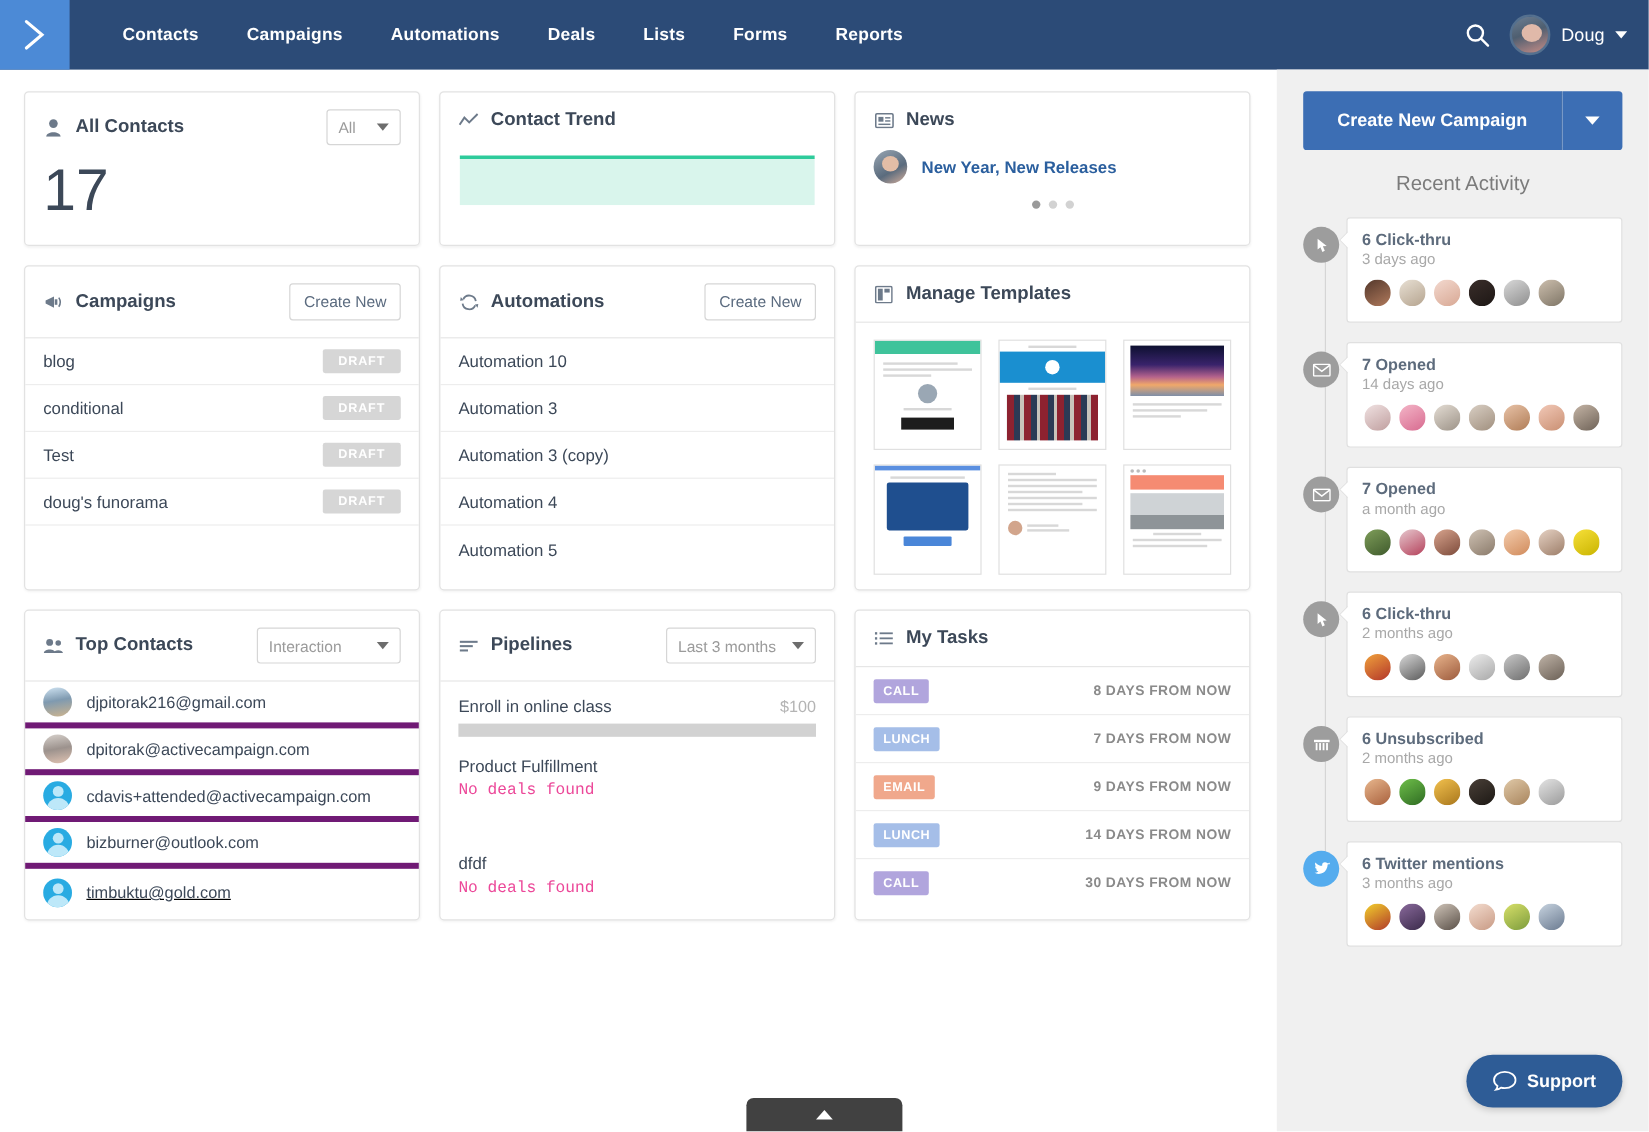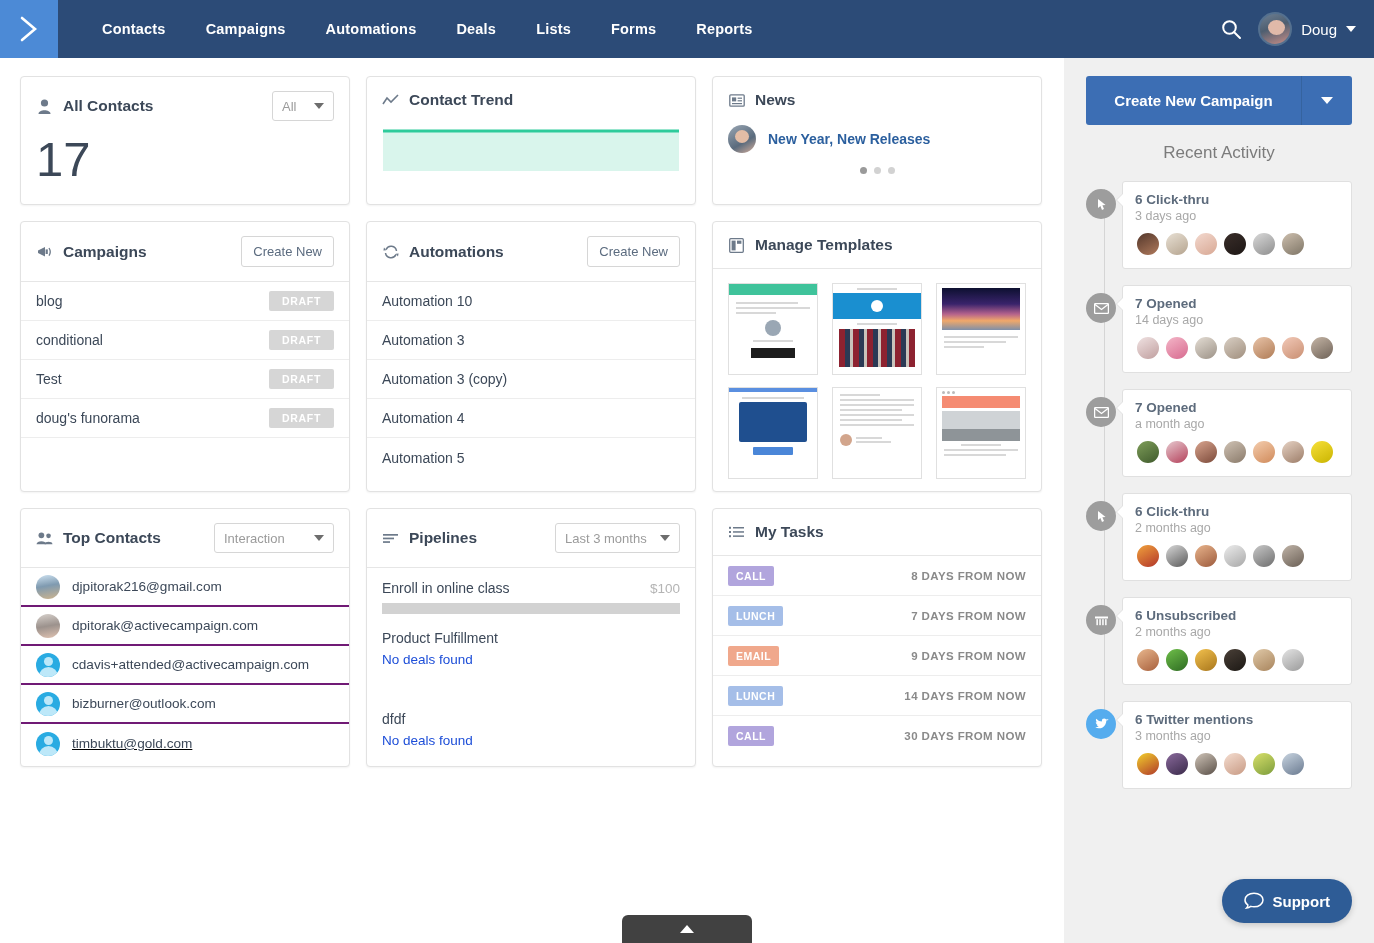--- a/index.html
+++ b/index.html
@@ -124,39 +124,39 @@
     height: 92px; border:1px solid #e0e0e0; background:#fff; overflow:hidden;
     cursor:pointer; position:relative;
   }
   .tpl .bar-top { height:11px; }
   .tpl .ln { height:2px; background:#d8d8d8; margin:3px 7px; }
   .tpl .ln.s { width:45%; }
   .tpl .ln.m { width:70%; }
 
   
   .contact-row { display:flex; align-items:center; gap:12px; padding: 0 15px; height:39px;
-                 border-bottom:2px solid #701a75; cursor:pointer;}
+                 border-bottom:5px solid #701a75; cursor:pointer;}
   .contact-row:last-child{border-bottom:none;text-decoration:underline;}
   .c-av { width:24px;height:24px;border-radius:50%;flex:none; position:relative; overflow:hidden;}
   .c-av.generic { background:#29abe2; }
   .c-av.generic::before{content:"";position:absolute;left:8px;top:4px;width:9px;height:9px;border-radius:50%;background:#bde8f9;}
   .c-av.generic::after{content:"";position:absolute;left:3px;top:14px;width:19px;height:13px;border-radius:10px 10px 0 0;background:#bde8f9;}
   .c-av.p1 { background:linear-gradient(170deg,#cfe3f2 0%,#7f9ab0 45%,#cdb48e 100%); }
   .c-av.p2 { background:linear-gradient(170deg,#d8d2cd 0%,#9c928d 50%,#e0c3b2 100%); }
   .c-email { font-size:13.6px; color:#3c4858; }
 
   
   .pipe-body { padding: 12px 15px 18px 15px; }
   .pipe-item { margin-bottom: 16px; }
   .pipe-item:last-child { margin-bottom: 0; margin-top: 44px; }
   .pipe-head { display:flex; justify-content:space-between; align-items:flex-end; }
   .pipe-name { font-size:14px; color:#3c4858; }
   .pipe-amt { font-size:13.5px; color:#b4b4b4; }
   .pipe-bar { height: 11px; background:#d2d2d2; margin-top: 7px; }
-  .pipe-none { font-size:13.5px; color:#1d4ed8; margin-top:6px; }
+  .pipe-none { font-size:13.5px; color:#ec4899; margin-top:6px;font-family:Liberation Mono, monospace; }
 
   
   .task-row { display:flex; align-items:center; justify-content:space-between;
               padding: 0 15px; height:40px; border-bottom:1px solid #ededed;cursor:pointer;}
   .task-row:last-child{border-bottom:none;}
   .task-badge { color:#fff; font-size:10.5px; font-weight:bold; letter-spacing:.5px;
                 padding: 4px 8px; border-radius:2px; }
   .task-when { font-size:11.5px; color:#8a8a8a; font-weight:bold; letter-spacing:.4px; }
 
   

